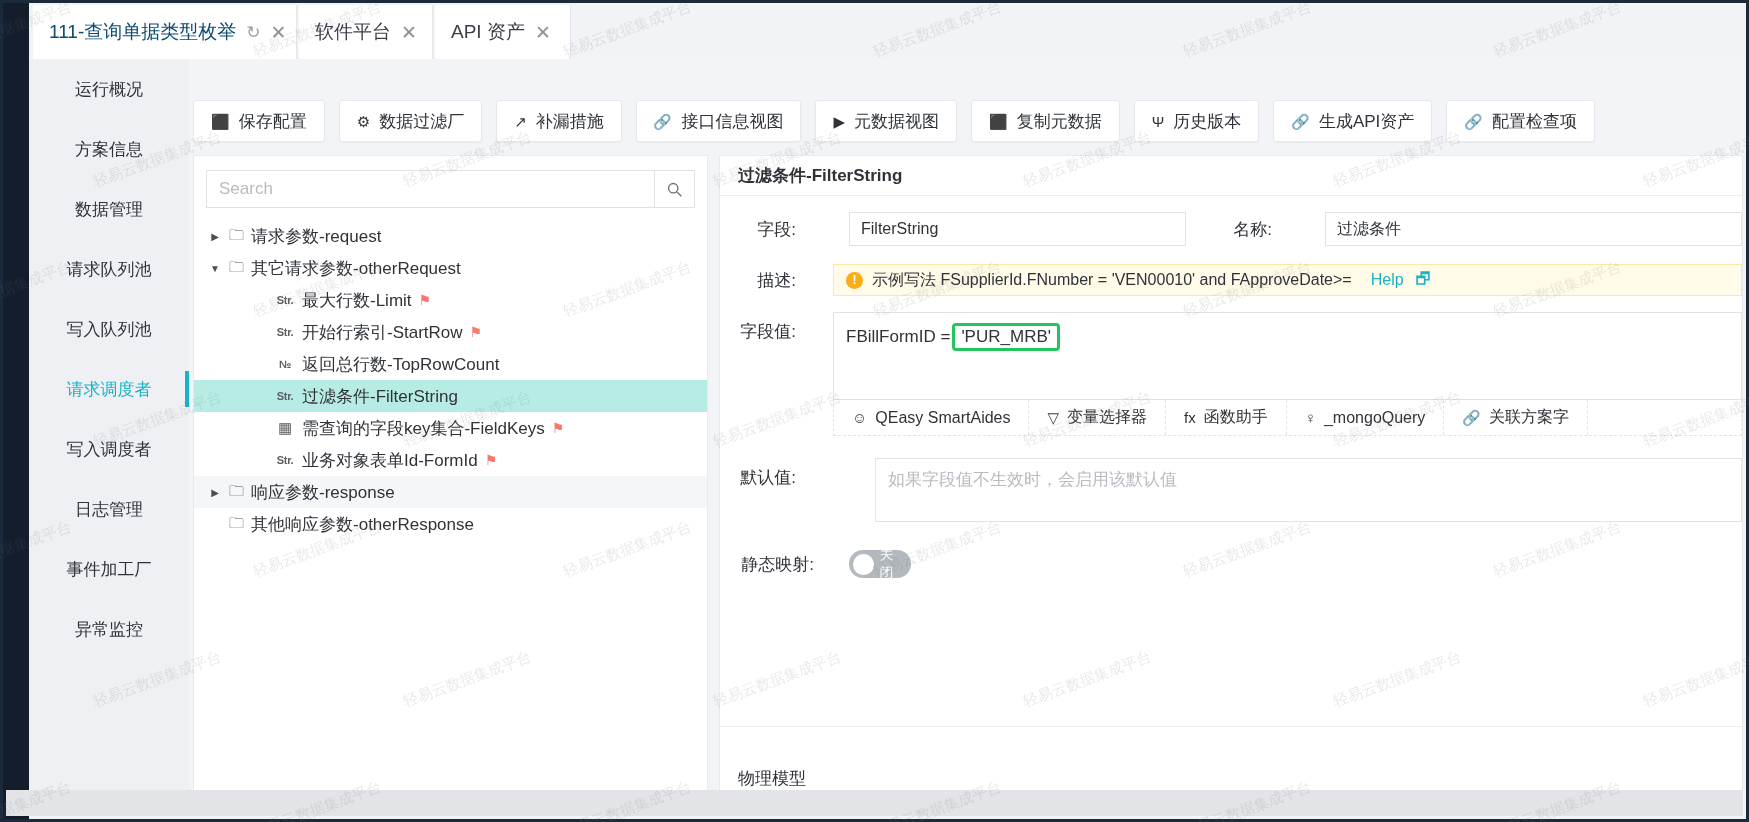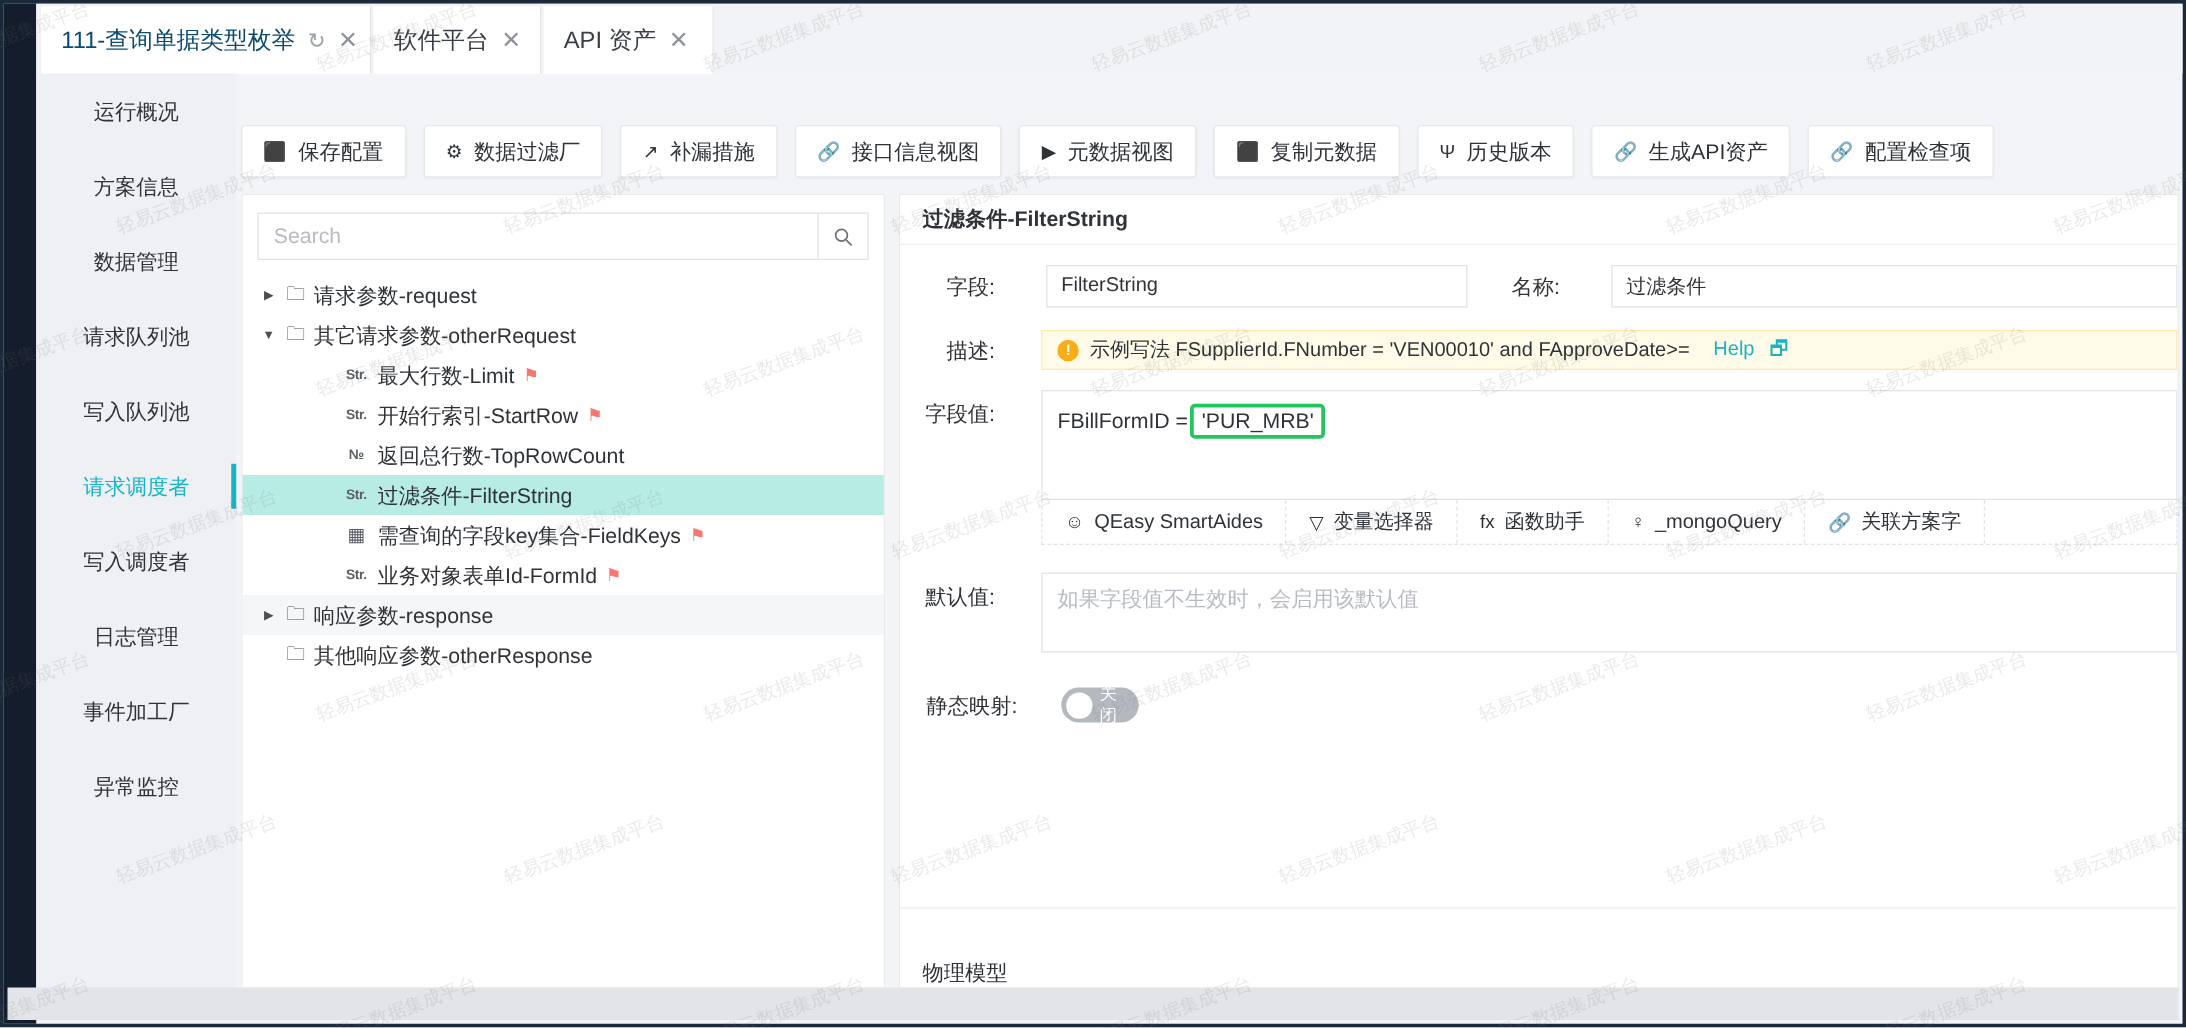--- a/index.html
+++ b/index.html
@@ -73,21 +73,21 @@
   
   .detail{position:absolute;left:716px;top:152px;right:3px;bottom:28px;background:#fff;
           border:1px solid #e8eaee;overflow:hidden;}
   .detail-title{height:40px;display:flex;align-items:center;padding:0 0 0 18px;font-size:17px;
                 color:#2f3338;font-weight:bold;border-bottom:1px solid #eceef1;}
   .frow{display:flex;align-items:flex-start;padding:0 18px;}
   .flabel{width:58px;text-align:right;font-size:17px;color:#2f3338;flex:0 0 auto;padding-top:8px;}
   .fctl{flex:1;margin-left:10px;padding-left:27px;}
   .inp{height:34px;border:1px solid #dfe2e6;display:flex;align-items:center;padding:0 11px;
        font-size:16px;color:#2f3338;background:#fff;}
-  .row-field{margin-top:16px;display:flex;align-items:center;padding:0 18px;gap:4px;}
+  .row-field{margin-top:16px;display:flex;align-items:center;padding:0 18px;gap:16px;}
   .row-field .flabel{padding-top:0;}
 
   .alert{background:#fffbe8;border:1px solid #fbe9a8;height:32px;display:flex;align-items:center;
          padding:0 12px;gap:9px;font-size:16px;color:#2f3338;white-space:nowrap;}
   .alert .warn{width:17px;height:17px;border-radius:50%;background:#faad14;color:#fff;font-size:12px;
                display:flex;align-items:center;justify-content:center;font-weight:bold;flex:0 0 auto;}
   .helplink{color:#19b3c6;cursor:pointer;margin-left:10px;}
 
   .valbox{border:1px solid #dfe2e6;height:88px;padding:10px 12px;font-size:17px;color:#2f3338;
           position:relative;}
@@ -323,21 +323,21 @@
               <span>_mongoQuery</span>
             </div>
             <div class="hbtn">
               <span class="gi">🔗</span>
               <span>关联方案字</span>
             </div>
           </div>
       </div>
     </div>
 
-    <div class="frow" style="margin-top:22px;">
+    <div class="frow" style="margin-top:22px;gap:42px;">
       <div class="flabel" style="width:58px;">默认值:</div>
       <div class="fctl" style="margin-right:-18px;">
         <div class="defbox">如果字段值不生效时，会启用该默认值</div>
       </div>
     </div>
 
     <div class="frow" style="margin-top:28px;align-items:center;">
       <div class="flabel" style="width:76px;padding-top:0;">静态映射:</div>
       <div class="fctl" style="margin-left:8px;">
         <div class="toggle">

